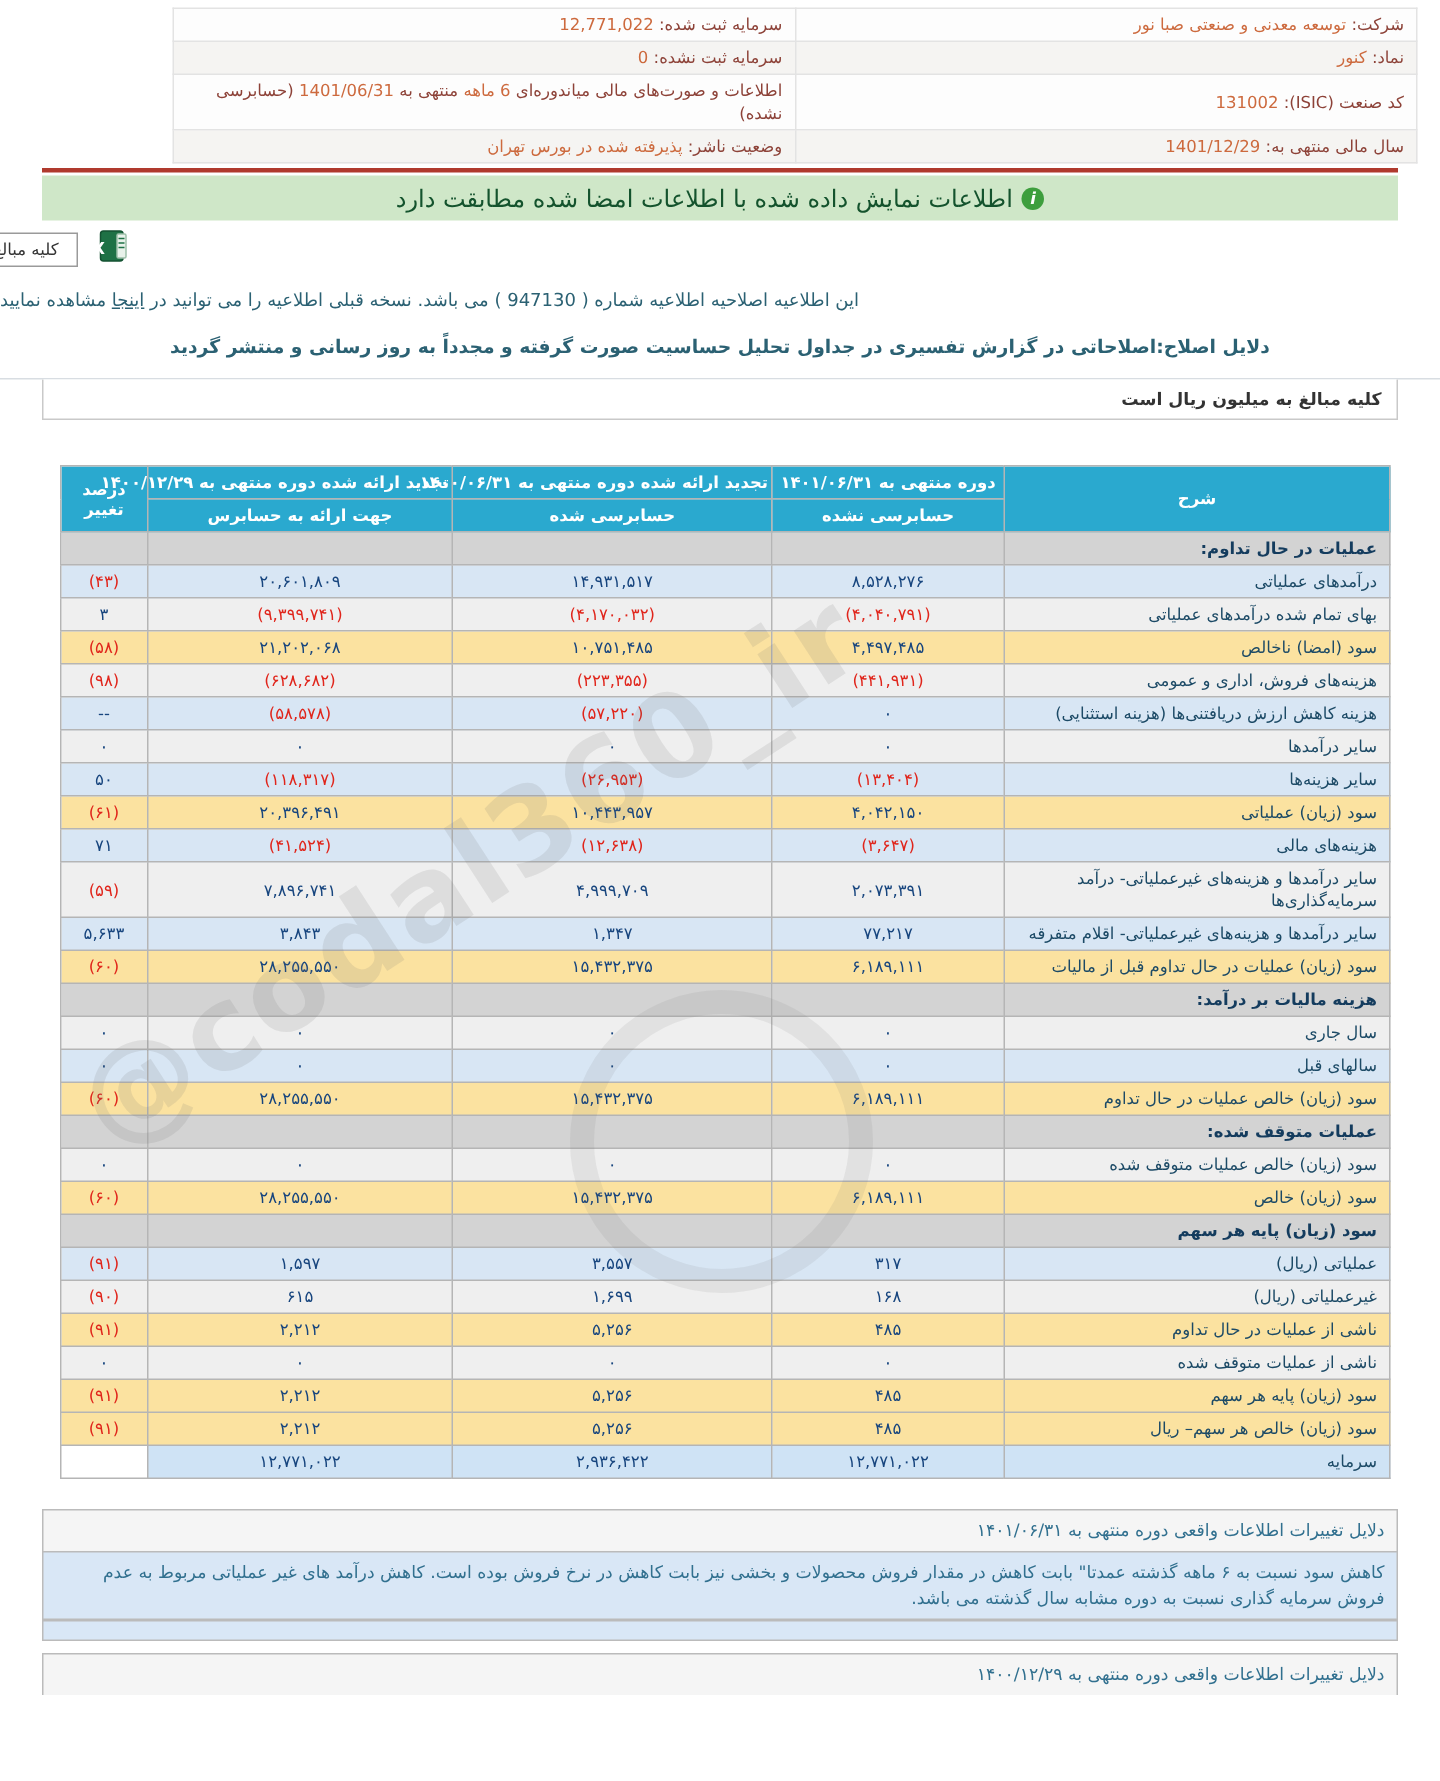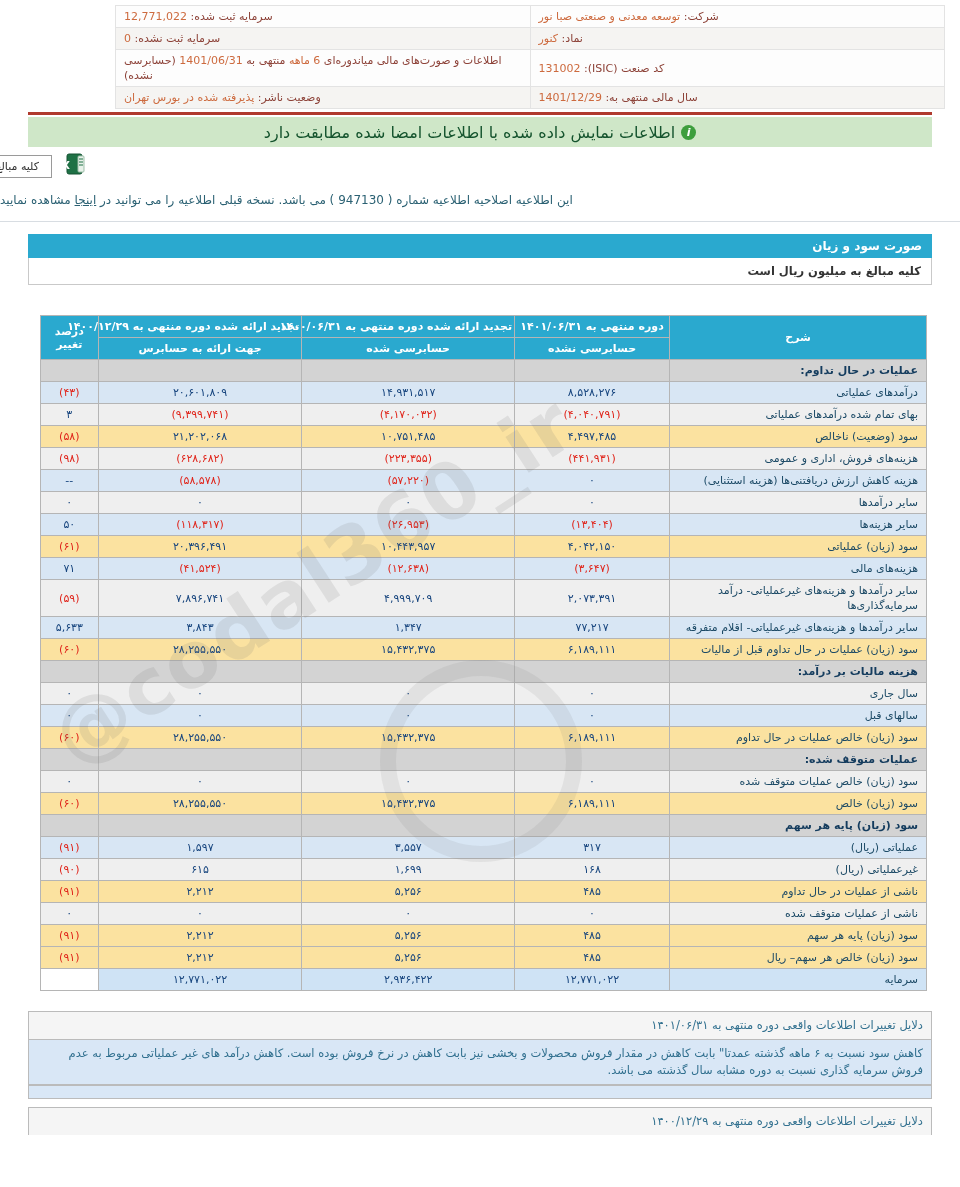--- a/index.html
+++ b/index.html
@@ -1,21 +1,21 @@
 <!DOCTYPE html>
 <html lang="fa" dir="rtl"><head>
 <meta charset="utf-8">
 <style>
   html,body{margin:0;padding:0;background:#fff;}
   .page{position:relative;width:960px;height:1187px;background:#fff;overflow:hidden;
         font-family:"DejaVu Sans",sans-serif;direction:rtl;}
   
   .info-table{border-collapse:collapse;width:830px;margin:5px 15px 0 115px;table-layout:fixed;}
   .info-table td{border:1px solid #e3e3e3;padding:3px 8px;font-size:11px;line-height:15px;
-                 text-align:left;vertical-align:middle;}
+                 text-align:right;vertical-align:middle;}
   .info-table tr:nth-child(odd) td{background:#fdfdfd;}
   .info-table tr:nth-child(even) td{background:#f5f4f2;}
   .info-table .lbl{color:#8d4238;}
   .info-table .val{color:#cd6a3e;}
   .red-line{height:3px;background:#b03a2e;margin:3px 28px 0 28px;}
   
   .green-banner{margin:2px 28px 0 28px;height:30px;background:#cfe7c8;
                 display:flex;align-items:center;justify-content:center;gap:6px;}
   .green-banner .txt{color:#14532d;font-size:16px;}
   .info-icon{display:inline-block;width:15px;height:15px;border-radius:50%;background:#3d9e3d;
@@ -114,24 +114,24 @@
       </svg>
     </span>
     <div class="amounts-box">
       <div class="amounts-box-inner">کلیه مبالغ درج شده به میلیون ریال می باشد</div>
     </div>
   </div>
 
   <div class="amendment">
     <span>این اطلاعیه اصلاحیه اطلاعیه شماره ( 947130 ) می باشد. نسخه قبلی اطلاعیه را می توانید در </span><a href="#">اینجا</a><span> مشاهده نمایید</span>
   </div>
+  <div class="amend-reason">دلایل اصلاح:اصلاحاتی در گزارش تفسیری در جداول تحلیل حساسیت صورت گرفته و مجدداً به روز رسانی و منتشر گردید</div>
 
   <div class="section-divider"></div>
 
-  <div class="statement-title">صورت سود و زیان</div>
   <div class="statement-note">کلیه مبالغ به میلیون ریال است</div>
 
   <table class="income-table">
     <colgroup>
       <col style="width:29%">
         <col style="width:17.5%">
         <col style="width:24%">
         <col style="width:23%">
         <col style="width:6.5%">
     </colgroup>
@@ -171,21 +171,21 @@
           <td class="pct neg">(۴۳)</td>
         </tr>
         <tr class="row-white">
           <td class="label">بهای تمام شده درآمدهای عملیاتی</td>
           <td class="num neg">(۴,۰۴۰,۷۹۱)</td>
           <td class="num neg">(۴,۱۷۰,۰۳۲)</td>
           <td class="num neg">(۹,۳۹۹,۷۴۱)</td>
           <td class="pct">۳</td>
         </tr>
         <tr class="row-yellow">
-          <td class="label">سود (وضعیت) ناخالص</td>
+          <td class="label">سود (امضا) ناخالص</td>
           <td class="num">۴,۴۹۷,۴۸۵</td>
           <td class="num">۱۰,۷۵۱,۴۸۵</td>
           <td class="num">۲۱,۲۰۲,۰۶۸</td>
           <td class="pct neg">(۵۸)</td>
         </tr>
         <tr class="row-white">
           <td class="label">هزینه‌های فروش، اداری و عمومی</td>
           <td class="num neg">(۴۴۱,۹۳۱)</td>
           <td class="num neg">(۲۲۳,۳۵۵)</td>
           <td class="num neg">(۶۲۸,۶۸۲)</td>

